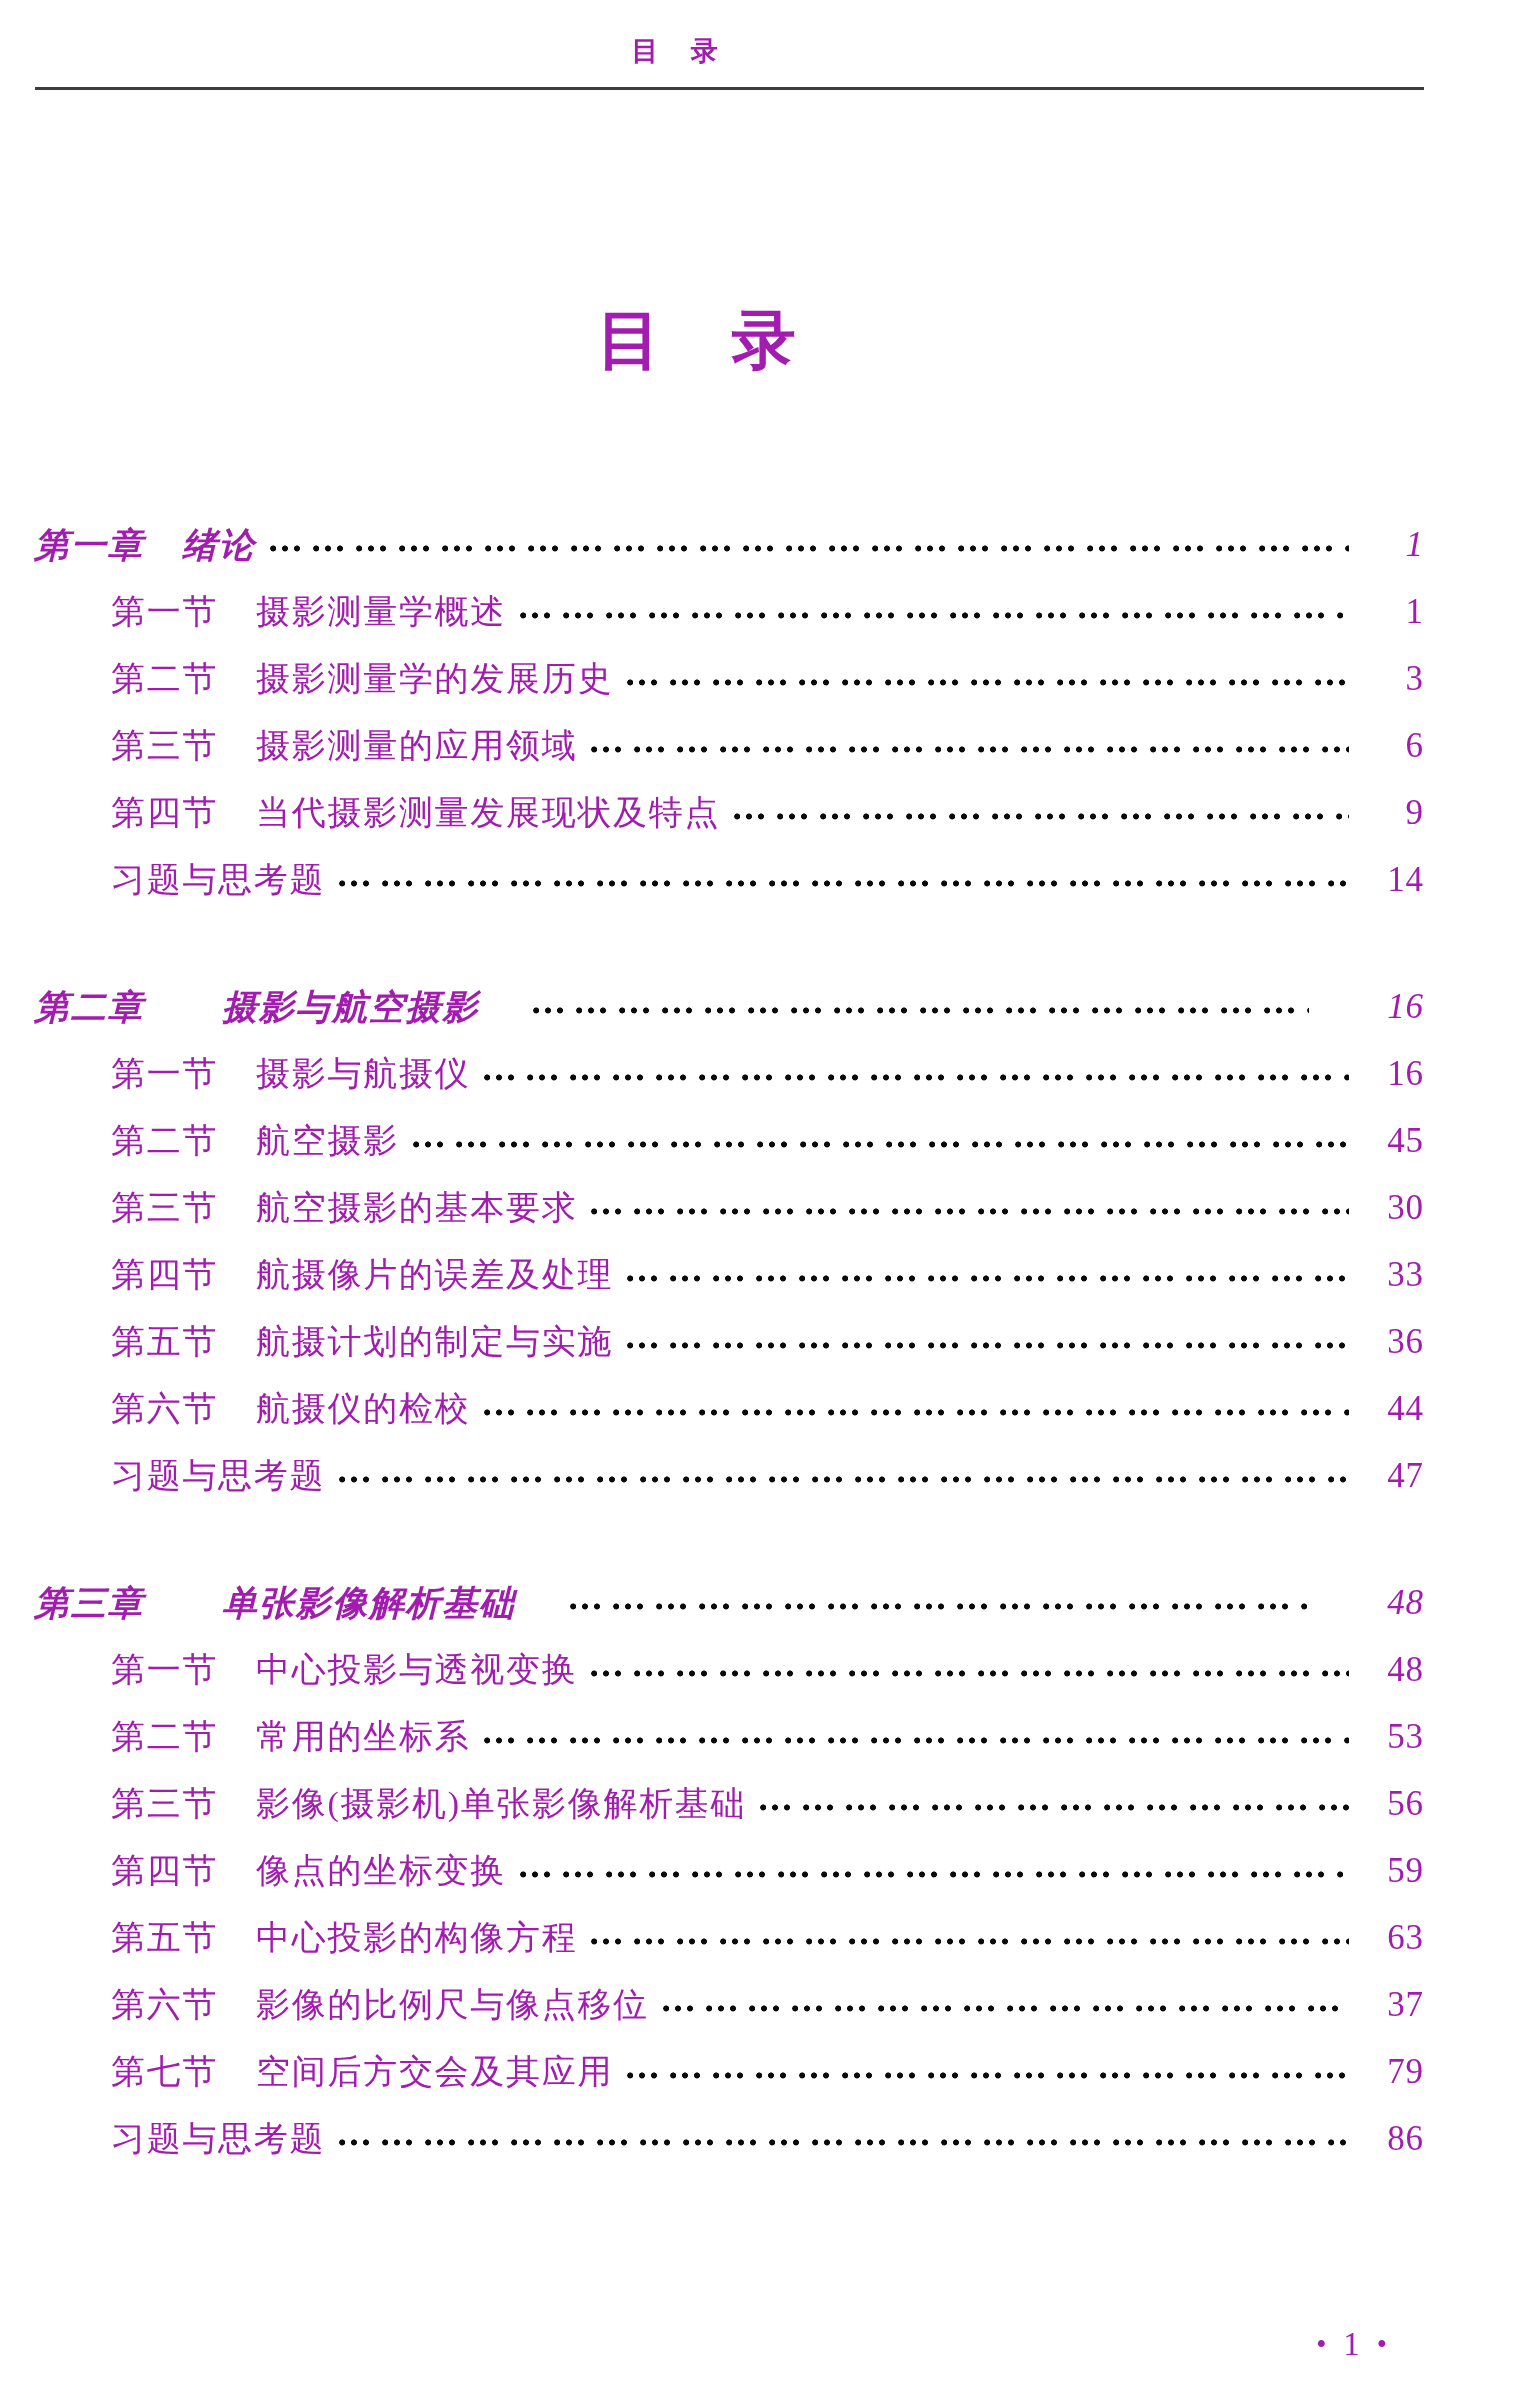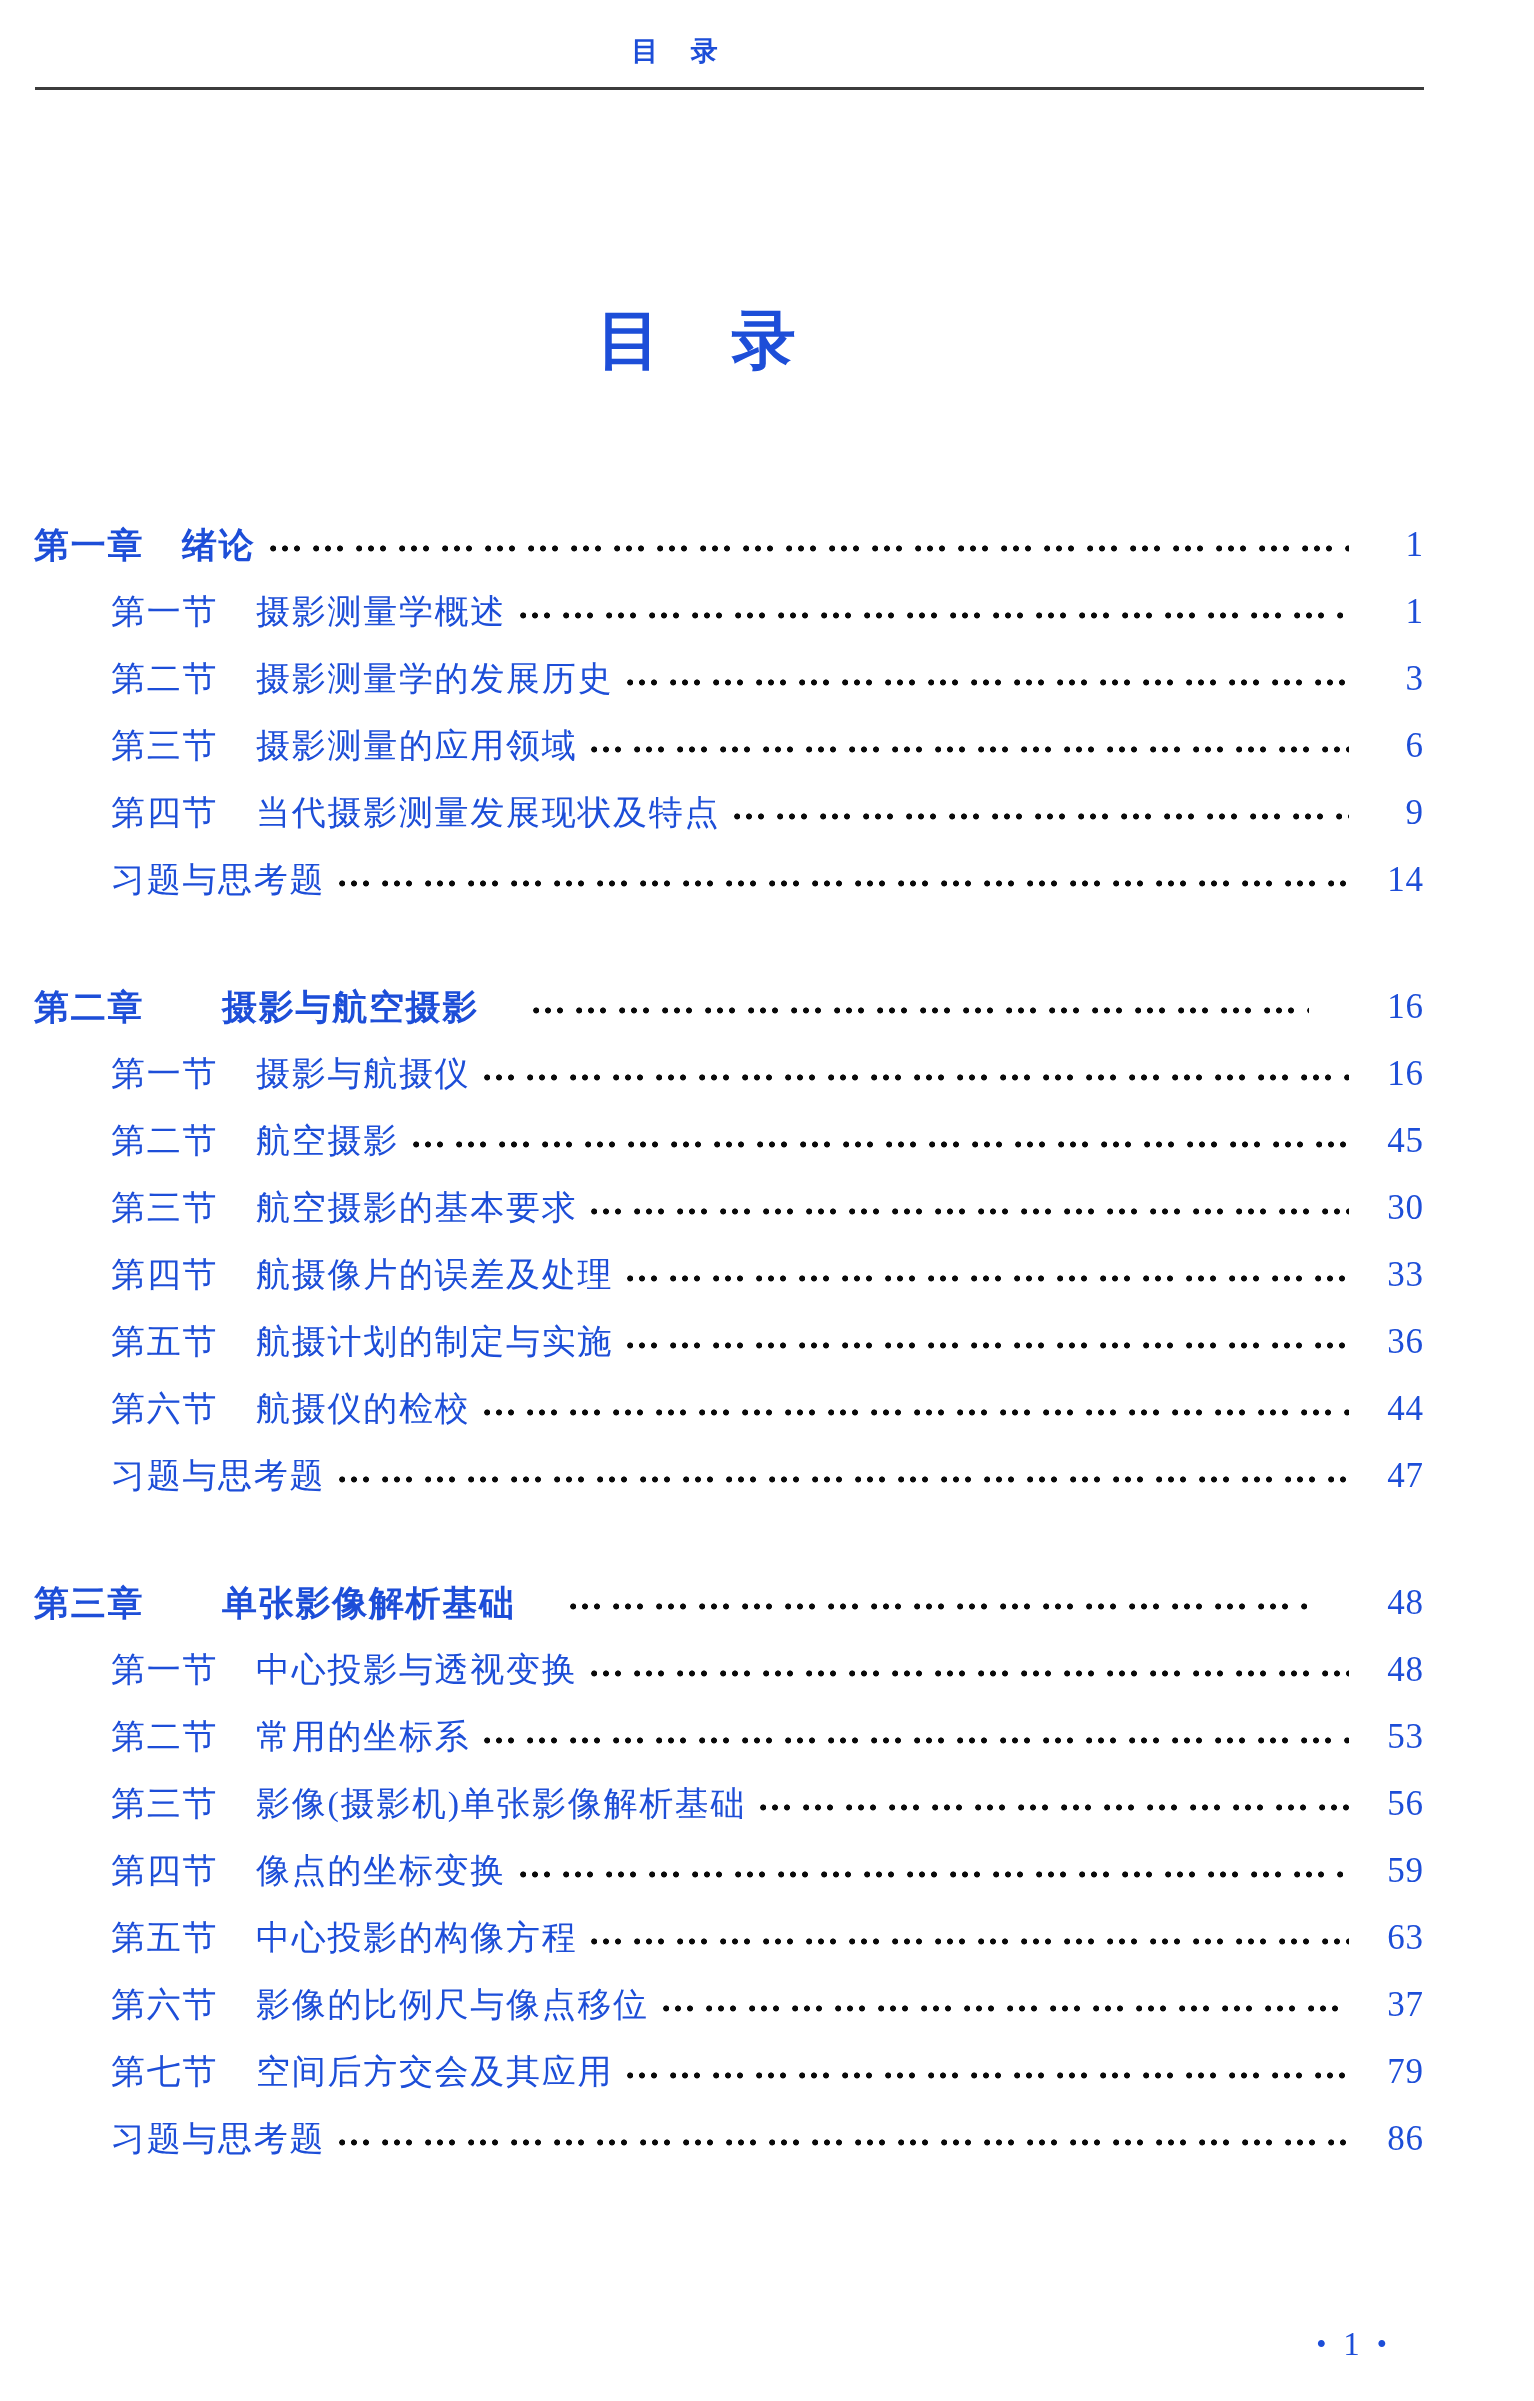--- a/index.html
+++ b/index.html
@@ -1,30 +1,30 @@
 <!DOCTYPE html>
 <html style="font-size:13.8px"><head>
 <meta charset="utf-8">
 <style>
   html,body{margin:0;padding:0;background:#fff;}
-  .page{position:relative;width:1458px;height:2401px;background:#ffffff;color:#1d4ed8;
+  .page{position:relative;width:1458px;height:2401px;background:#ffffff;color:#a21caf;
         font-family:"Liberation Serif",serif;overflow:hidden;}
   
   .hdr{padding-top:36px;text-align:center;}
   .hdr-title{display:inline-block;font-family:"Liberation Sans",sans-serif;font-weight:bold;
              font-size:27px;line-height:31px;letter-spacing:2.6px;transform:translateX(-53px);}
   .rule{margin:20px 34px 0 35px;height:2.6px;background:#3c3c3c;}
   
   .doc-title{margin-top:212px;text-align:center;}
   .doc-title span{display:inline-block;font-family:"Liberation Sans",sans-serif;font-weight:bold;
                   font-size:64px;line-height:76px;letter-spacing:3.4px;transform:translateX(-31px);}
   
   .toc{margin:134px 34px 0 34px;}
   .row{display:flex;align-items:center;height:67px;font-size:34px;letter-spacing:1.7px;}
-  .row.chapter{font-family:"Liberation Sans",sans-serif;font-weight:bold;font-size:35px;}
+  .row.chapter{font-family:"Liberation Sans",sans-serif;font-weight:bold;font-size:35px;font-style:italic;}
   .row.gap{margin-top:60px;gap:40px;}
   .row.section,.row.exercises{padding-left:77px;}
   .lbl{margin-right:38px;white-space:nowrap;}
   .ttl{white-space:nowrap;}
   .leader{flex:1;height:6.9px;margin:6.9px 22.4px 0 12px;
     background-image:
       radial-gradient(circle at 5.2px 3.4px,#0a0a0a 2.7px,rgba(0,0,0,0) 3.3px),
       radial-gradient(circle at 17px 3.4px,#0a0a0a 2.7px,rgba(0,0,0,0) 3.3px),
       radial-gradient(circle at 29px 3.4px,#0a0a0a 2.7px,rgba(0,0,0,0) 3.3px);
     background-size:43px 6.9px;background-repeat:repeat-x;}

